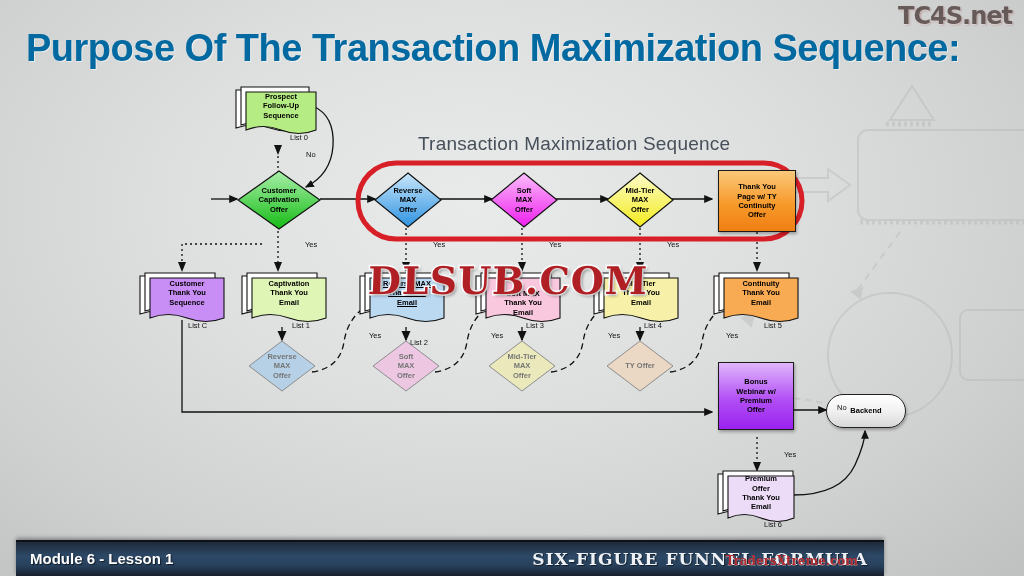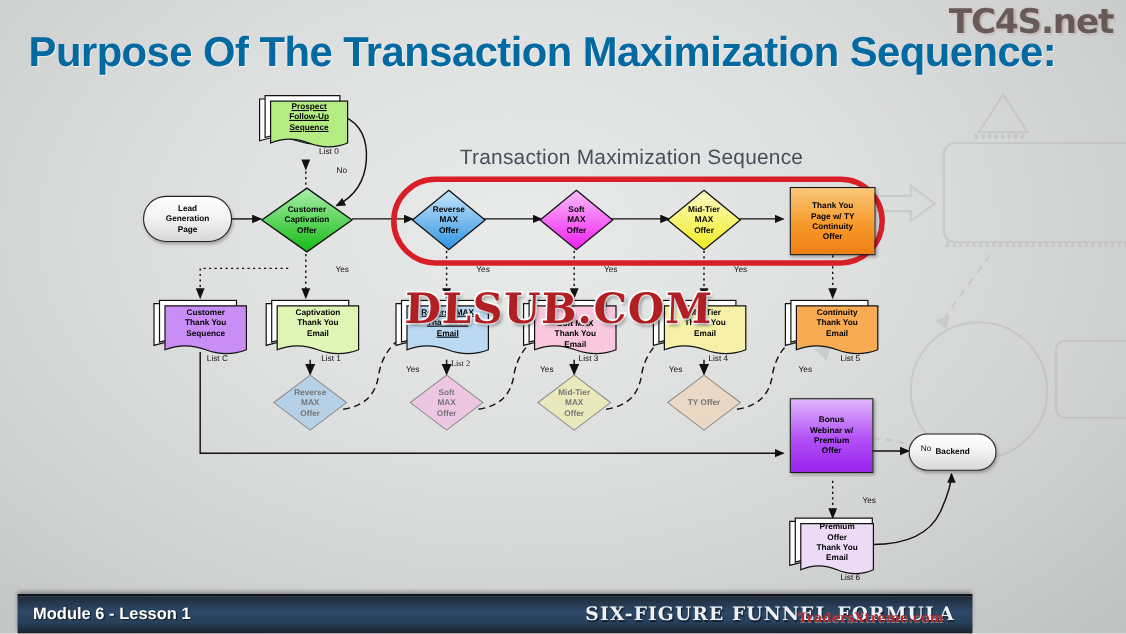--- a/index.html
+++ b/index.html
@@ -18,21 +18,21 @@
   .title {
     position:absolute; left:26px; top:27px;
     font-size:38px; font-weight:bold; letter-spacing:-0.5px;
     color:#0369a1;
     text-shadow: 1px 1px 0 rgba(255,255,255,.55);
     white-space:nowrap;
   }
   .watermark-tc {
     position:absolute; right:12px; top:2px;
     font-family:"DejaVu Sans", sans-serif;
-    font-size:31px; font-weight:bold; letter-spacing:-1px;
+    font-size:24px; font-weight:bold; letter-spacing:-1px;
     color:#4a3a38; opacity:.78;
     text-shadow: 0 1px 0 rgba(255,255,255,.5), 1px 1px 2px rgba(120,30,20,.45);
   }
 
   
   #diagram { position:absolute; left:0; top:0; width:1024px; height:540px; }
 
   .seq-label {
     position:absolute; left:418px; top:133px;
     font-size:19px; color:#47505a; letter-spacing:.2px; white-space:nowrap;
@@ -194,37 +194,30 @@
         <path d="M793 495 q48 0 62 -30 q10 -22 10 -34" marker-end="url(#ar)"></path>
       </g>
     </svg>
 
     <svg width="1024" height="540" style="position:absolute;left:0;top:0;">
       <rect x="358" y="163" width="444" height="76" rx="38" ry="38" fill="none" stroke="#d81f27" stroke-width="5"></rect>
     </svg>
 
     <div class="seq-label">Transaction Maximization Sequence</div>
 
-    <div class="node term" style="left:130px;top:178px;width:81px;height:42px;">
-      <div class="lbl">
-        <span>Lead</span>
-        <span>Generation</span>
-        <span>Page</span>
-      </div>
-    </div>
 
     <div class="node docstack" style="left:234px;top:84px;width:86px;height:56px;">
       <svg width="86" height="56">
         <g stroke="#111" stroke-width="1.1">
           <path d="M2 6 h68 v38 q-17 6 -34 0 q-17 -6 -34 0 z" fill="#fff"></path>
           <path d="M7 3 h68 v38 q-17 6 -34 0 q-17 -6 -34 0 z" fill="#fff"></path>
           <path d="M12 8 h70 v38 q-17 7 -35 0 q-18 -7 -35 0 z" fill="#b6ec84"></path>
         </g>
       </svg>
-      <div class="lbl" style="left:12px;top:4px;width:70px;height:36px;text-decoration:underline;">
+      <div class="lbl" style="left:12px;top:4px;width:70px;height:36px;">
         <span>Prospect</span>
         <span>Follow-Up</span>
         <span>Sequence</span>
       </div>
       <div class="listlabel" style="left:56px;top:49px;">List 0</div>
     </div>
 
     <div class="node dia" style="left:237px;top:170px;width:84px;height:60px;">
       <svg class="shape" width="84" height="60">
         <defs>
@@ -340,21 +333,21 @@
           <path d="M2 4 h70 v38 q-17 6 -35 0 q-18 -6 -35 0 z" fill="#fff"></path>
           <path d="M7 1 h70 v38 q-17 6 -35 0 q-18 -6 -35 0 z" fill="#fff"></path>
           <path d="M12 6 h74 v40 q-18 7 -37 0 q-19 -7 -37 0 z" fill="#bcd9f2"></path>
         </g>
       </svg>
       <div class="lbl" style="left:12px;top:2px;width:74px;height:38px;text-decoration:underline;">
         <span>Reverse MAX</span>
         <span>Thank You</span>
         <span>Email</span>
       </div>
-      <div class="listlabel" style="left:52px;top:54px;font-family:Liberation Serif, serif;">List 2</div>
+      <div class="listlabel" style="left:52px;top:66px;">List 2</div>
     </div>
 
     <div class="node docstack" style="left:474px;top:272px;width:92px;height:56px;">
       <svg width="92" height="56">
         <g stroke="#111" stroke-width="1.1">
           <path d="M2 4 h70 v38 q-17 6 -35 0 q-18 -6 -35 0 z" fill="#fff"></path>
           <path d="M7 1 h70 v38 q-17 6 -35 0 q-18 -6 -35 0 z" fill="#fff"></path>
           <path d="M12 6 h74 v40 q-18 7 -37 0 q-19 -7 -37 0 z" fill="#f9c8de"></path>
         </g>
       </svg>

